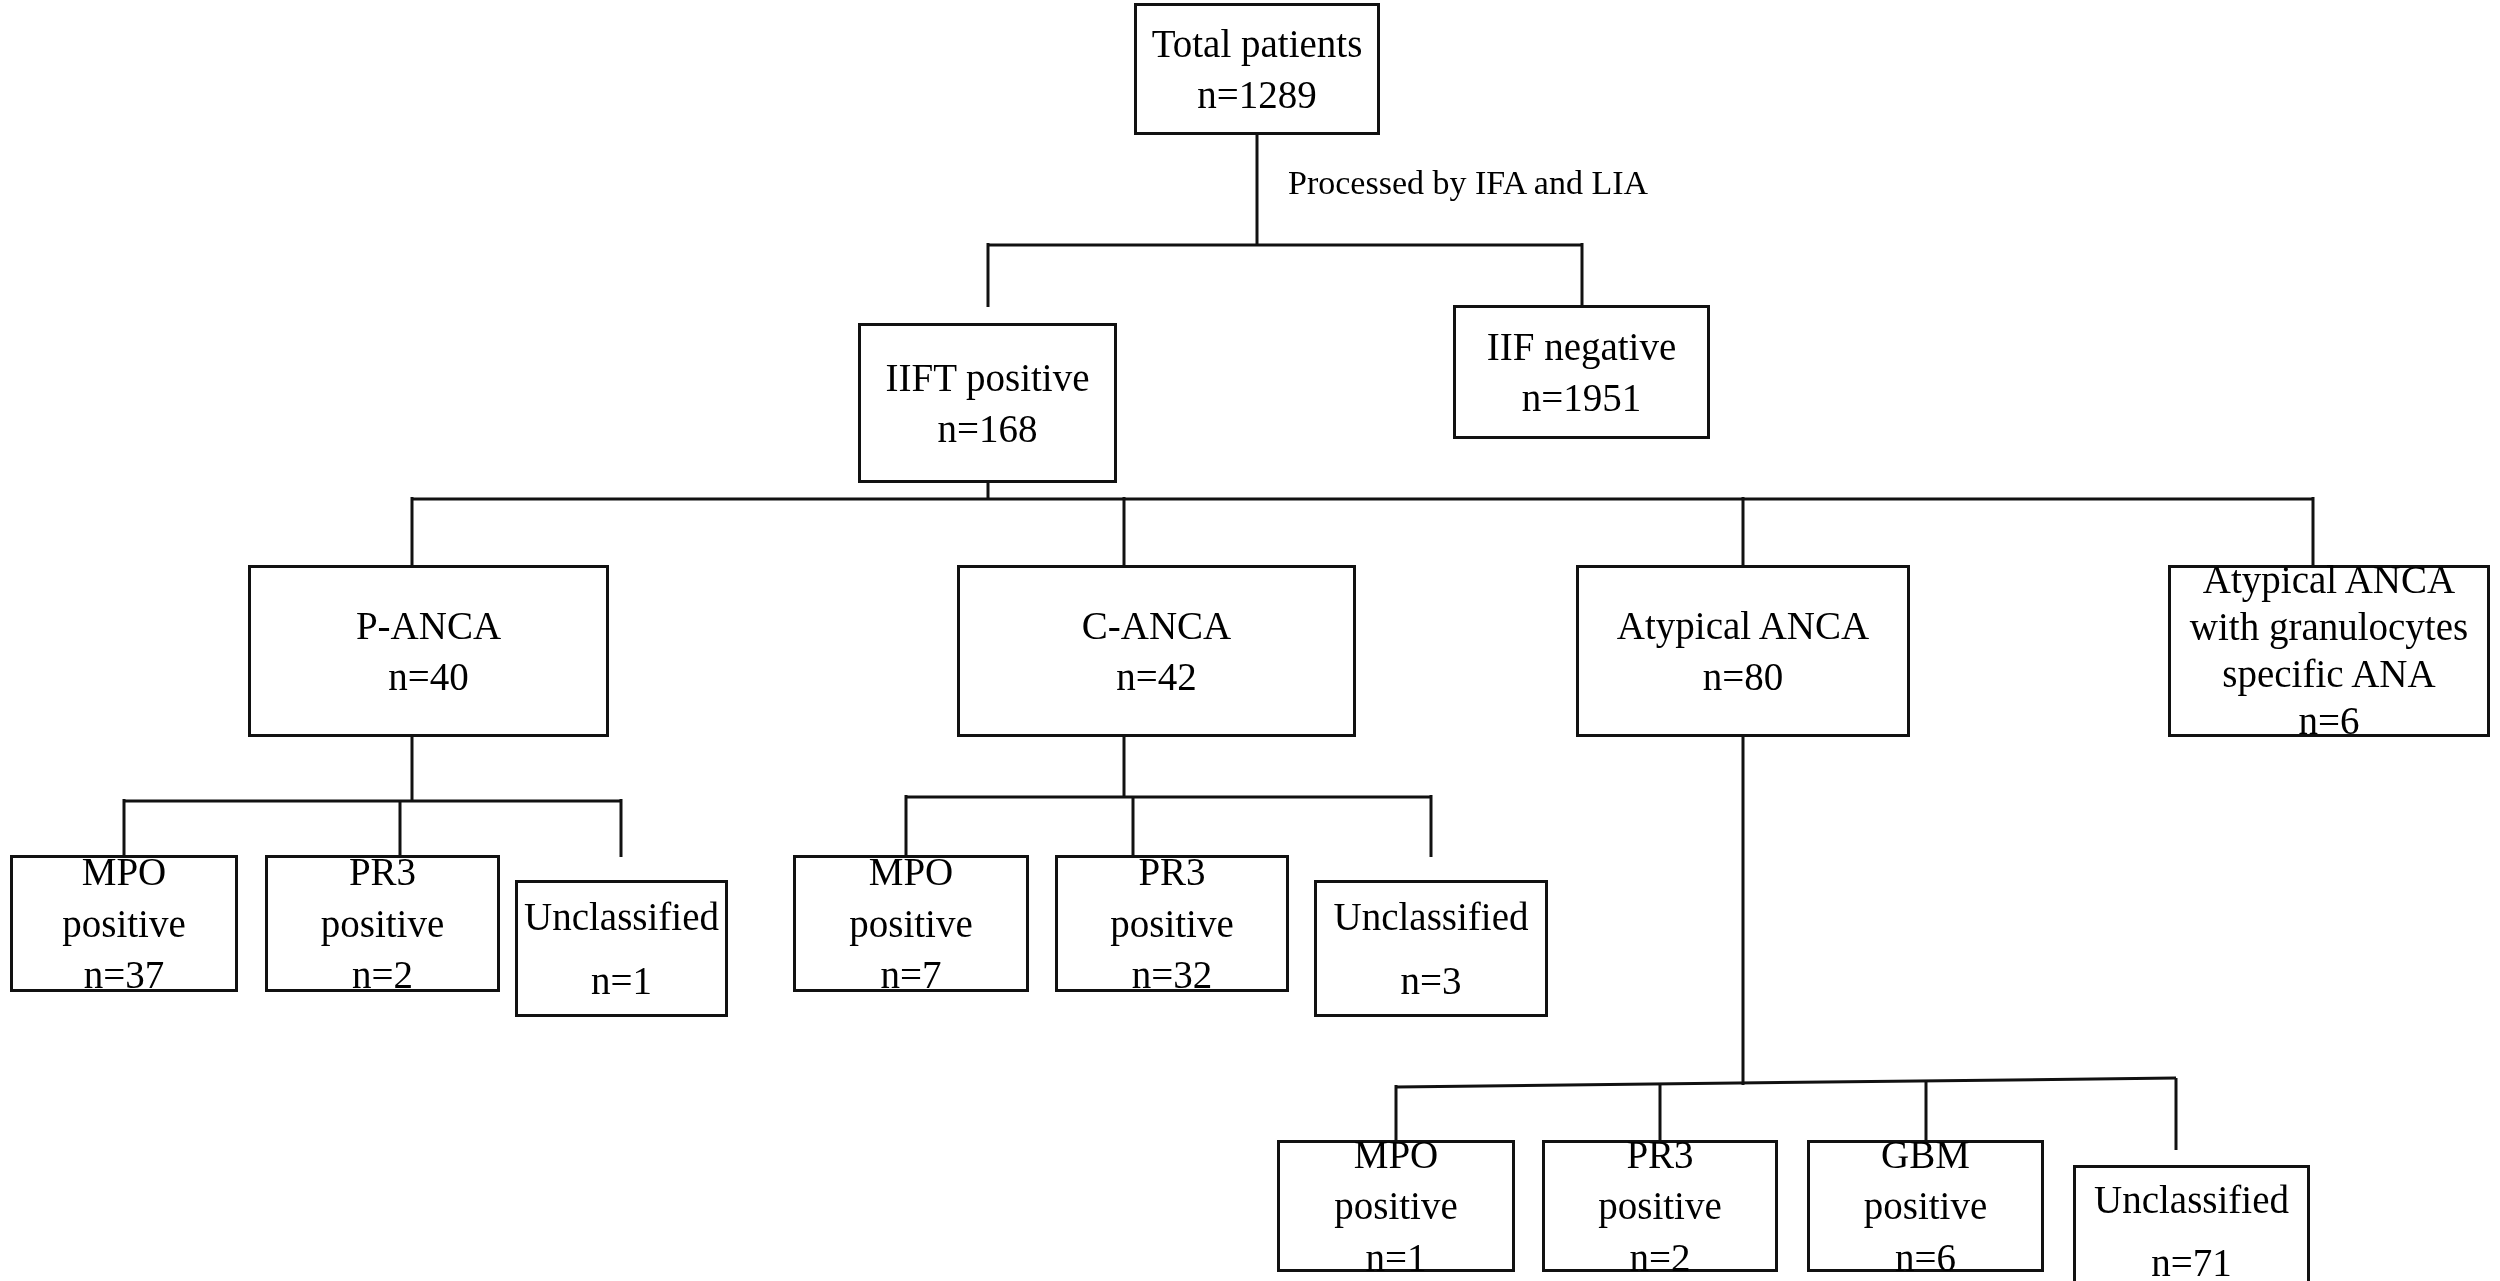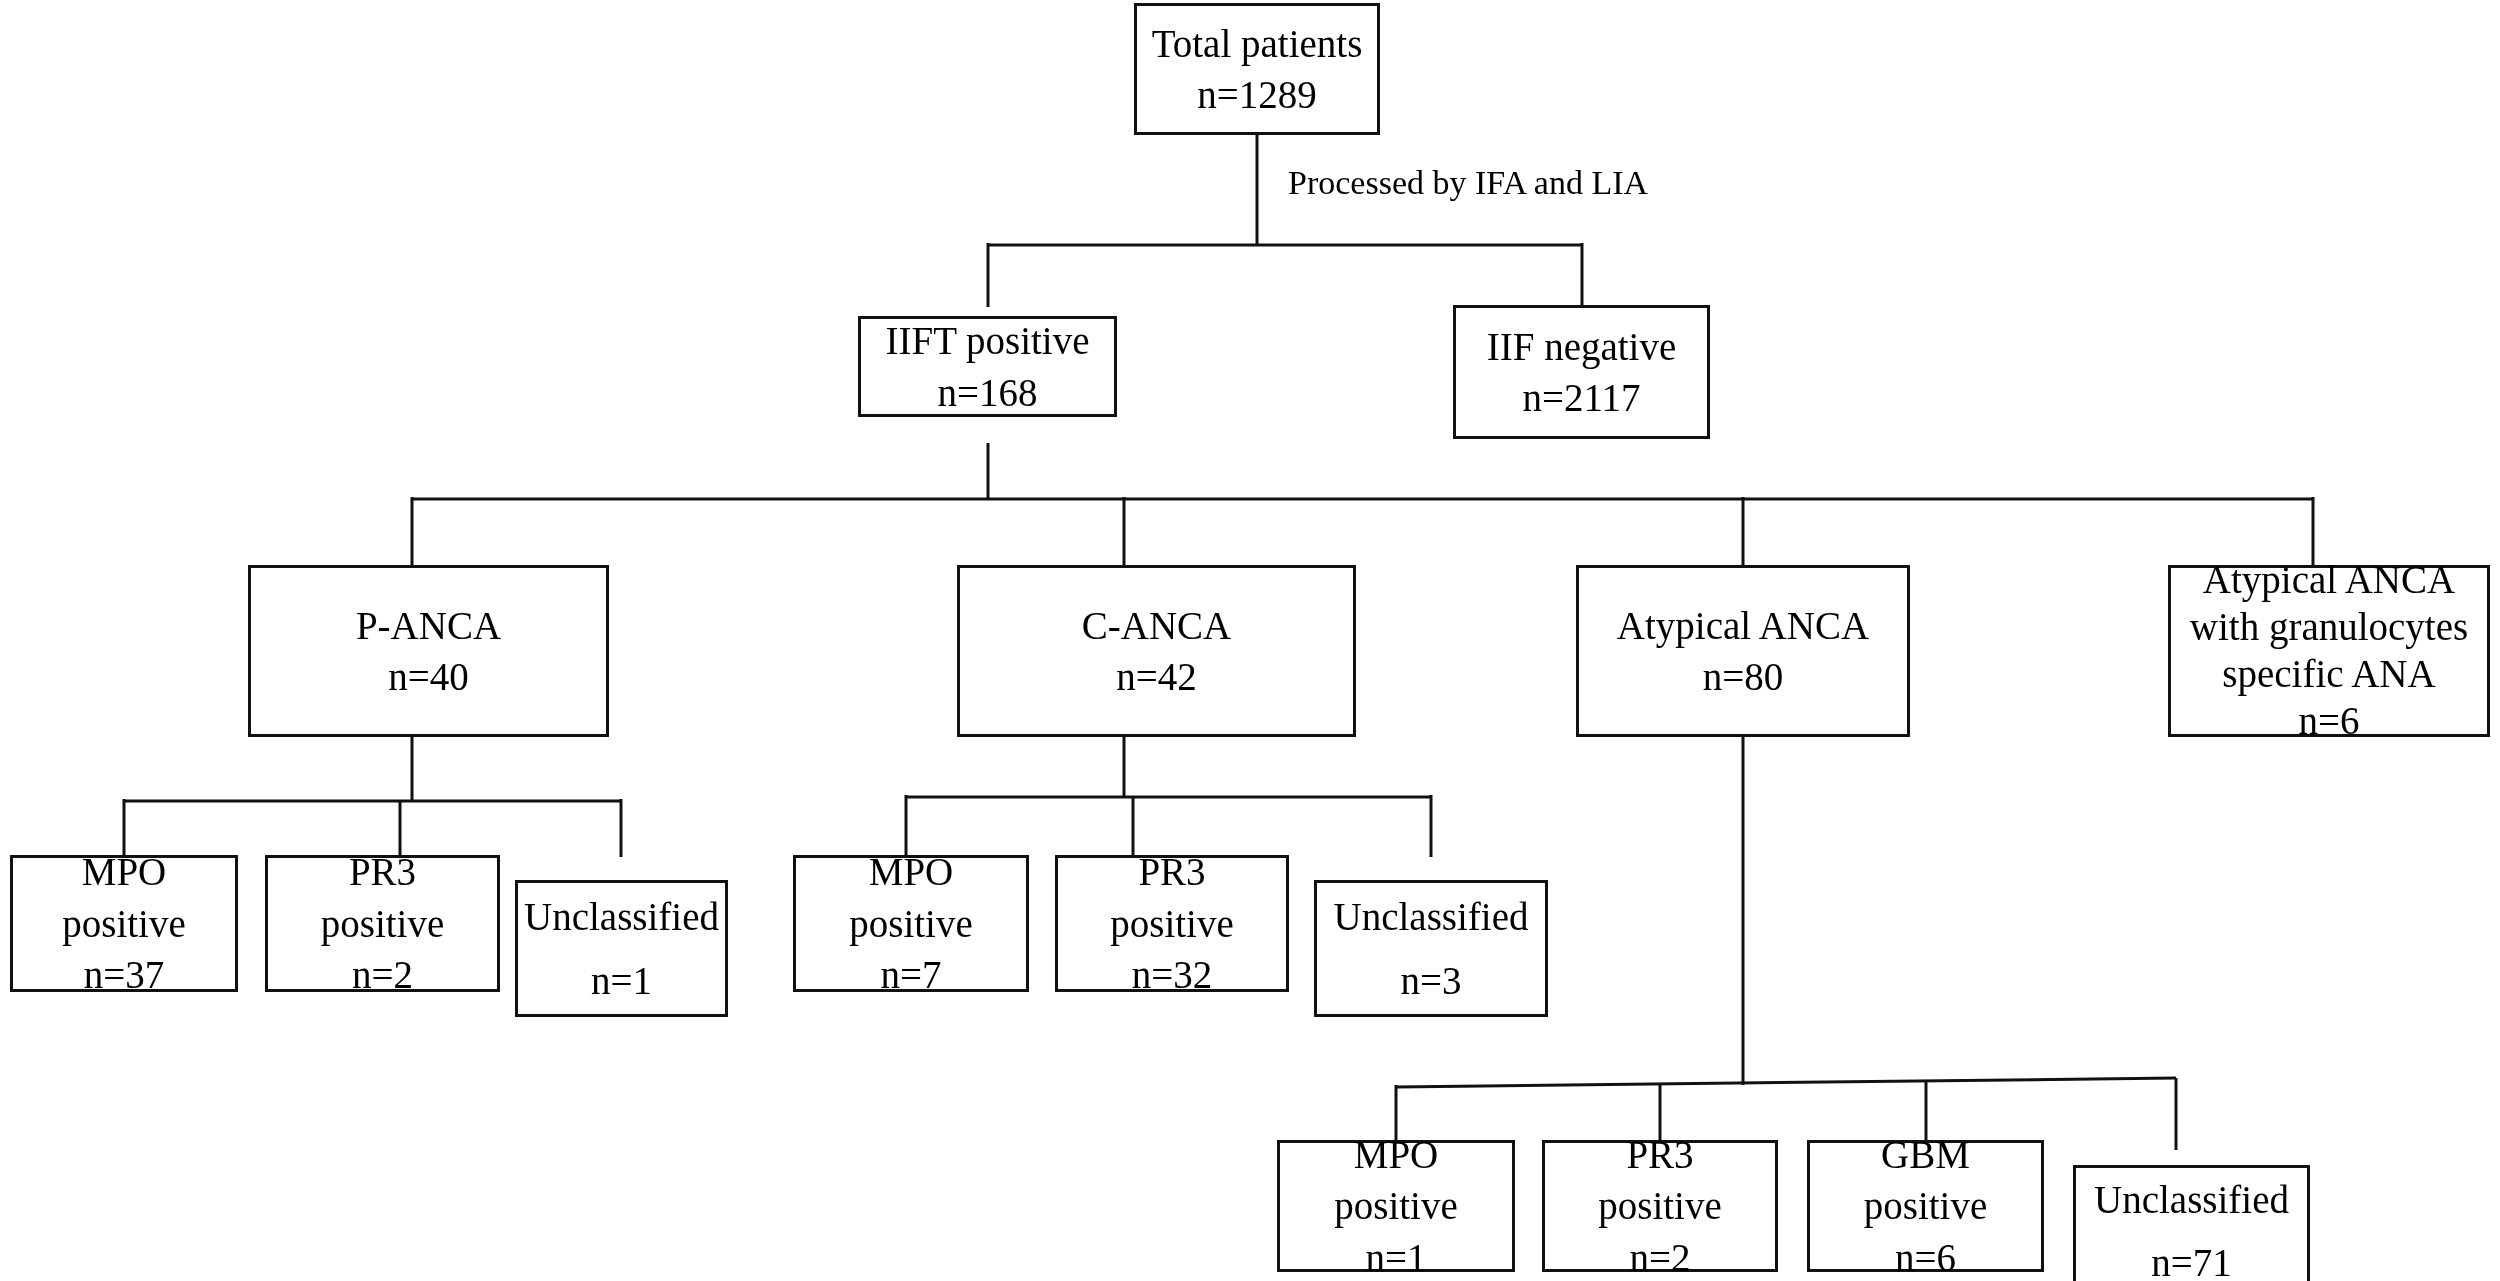--- a/index.html
+++ b/index.html
@@ -83,27 +83,27 @@
     <line x1="2176" y1="1078" x2="2176" y2="1150"></line>
   </svg>
 
   <div class="annotation">Processed by IFA and LIA</div>
 
   <div class="node" style="left:1134px;top:3px;width:246px;height:132px">
     <div>Total patients</div>
     <div>n=1289</div>
   </div>
 
-  <div class="node" style="left:858px;top:316px;width:259px;height:101px">
+  <div class="node" style="left:858px;top:323px;width:259px;height:160px">
     <div>IIFT positive</div>
     <div>n=168</div>
   </div>
   <div class="node" style="left:1453px;top:305px;width:257px;height:134px">
     <div>IIF negative</div>
-    <div>n=2117</div>
+    <div>n=1951</div>
   </div>
 
   <div class="node" style="left:248px;top:565px;width:361px;height:172px">
     <div>P-ANCA</div>
     <div>n=40</div>
   </div>
   <div class="node" style="left:957px;top:565px;width:399px;height:172px">
     <div>C-ANCA</div>
     <div>n=42</div>
   </div>

